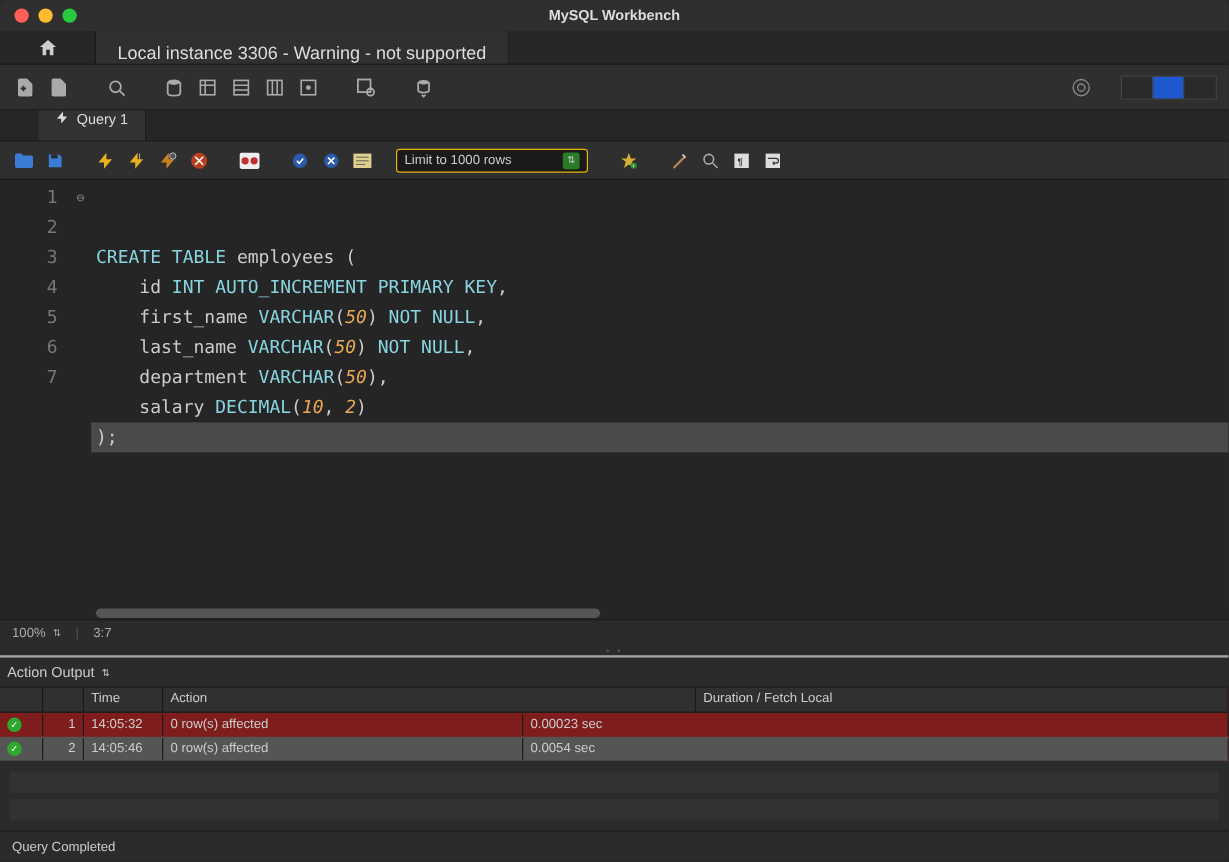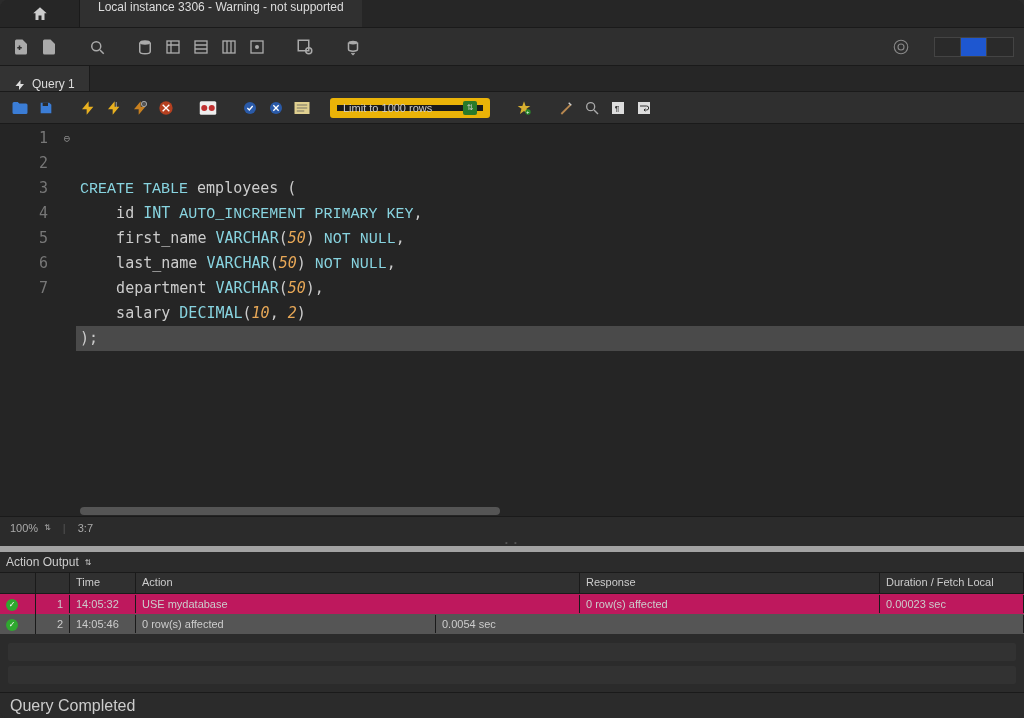--- a/index.html
+++ b/index.html
@@ -9,84 +9,92 @@
   
   .titlebar { height: 26px; background: #2f2f2f; display: flex; align-items: center; position: relative; }
   .traffic { display: flex; gap: 8px; padding-left: 12px; }
   .tl { width: 12px; height: 12px; border-radius: 50%; }
   .tl.r { background: #ff5f57; } .tl.y { background: #febc2e; } .tl.g { background: #28c840; }
   .title { position: absolute; left: 50%; transform: translateX(-50%); font-size: 12px; color: #ddd; font-weight: 600; }
   
   
   .conntabs { height: 28px; background: #262626; display: flex; border-bottom: 1px solid #1a1a1a; }
   .home-tab { width: 80px; display: flex; align-items: center; justify-content: center; border-right: 1px solid #1a1a1a; color: #ccc; }
-  .conn-tab { padding: 0 18px; display: flex; align-items: flex-start; background: #303030; color: #ddd; font-size: 12px; }
+  .conn-tab { padding: 0 18px; display: flex; align-items: flex-end; background: #303030; color: #ddd; font-size: 15px; }
   
   
   .maintb { height: 38px; background: #2f2f2f; display: flex; align-items: center; padding: 0 10px; gap: 6px; border-bottom: 1px solid #1a1a1a; }
   .spacer { flex: 1; }
   .tbicon { width: 22px; height: 22px; display: flex; align-items: center; justify-content: center; color: #aaa; cursor: pointer; }
   .tbsep { width: 14px; }
   .panelbtns { display: flex; border: 1px solid #444; }
   .panelbtn { width: 26px; height: 18px; background: #2a2a2a; border-right: 1px solid #444; }
   .panelbtn:last-child { border-right: none; }
   .panelbtn.active { background: #1e57d0; }
   
   
   .qtabs { height: 26px; background: #262626; display: flex; border-bottom: 1px solid #1a1a1a; }
-  .qtab { background: #333; padding: 0 14px; display: flex; align-items: flex-end; gap: 6px; font-size: 12px; color: #ddd; border-right: 1px solid #1a1a1a; }
+  .qtab { background: #333; padding: 0 14px; display: flex; align-items: flex-start; gap: 6px; font-size: 12px; color: #ddd; border-right: 1px solid #1a1a1a; margin-left: 32px; }
   
   
   .edtb { height: 32px; background: #2f2f2f; display: flex; align-items: center; padding: 0 10px; gap: 6px; border-bottom: 1px solid #1a1a1a; }
   .edicon { width: 20px; height: 20px; display: flex; align-items: center; justify-content: center; cursor: pointer; }
-  .limitsel { background: #1a1a1a; border: 7px solid #eab308; color: #ccc; font-size: 11px; padding: 2px 6px; height: 20px; width: 160px; display: flex; align-items: center; justify-content: space-between; border-radius: 3px; }
+  .limitsel { background: #1a1a1a; border: 1px solid #eab308; color: #ccc; font-size: 11px; padding: 2px 6px; height: 20px; width: 160px; display: flex; align-items: center; justify-content: space-between; border-radius: 3px; }
   .limitsel .chev { background: #2a7a2a; width: 14px; height: 14px; border-radius: 2px; display: flex; align-items: center; justify-content: center; font-size: 8px; }
   
   
   .editor { flex: 1; display: flex; background: #252525; font-family: "SF Mono", Menlo, Consolas, monospace; font-size: 15px; line-height: 25px; position: relative; overflow: hidden; min-height: 0; }
   .gutter { width: 58px; background: #252525; color: #777; text-align: right; padding-right: 10px; padding-top: 2px; }
   .gutter div { height: 25px; }
   .foldcol { width: 18px; padding-top: 2px; color: #888; }
   .foldcol div { height: 25px; display: flex; align-items: center; justify-content: center; }
   .code { flex: 1; padding-top: 2px; white-space: pre; color: #ccc; position: relative; }
   .code .line { height: 25px; padding-left: 4px; }
   .code .line.cur { background: #4a4a4a; }
-  .kw { color: #88d4e0; font-family: Liberation Mono, monospace; }
+  .kw { color: #88d4e0; }
   .type { color: #88d4e0; }
   .num { color: #e8a857; font-style: italic; }
   .wm { position: absolute; top: 210px; left: 4px; font-size: 80px; font-weight: 700; color: #2a2a5a; letter-spacing: -1px; pointer-events: none; }
   .hscroll { position: absolute; bottom: 0; left: 80px; right: 0; height: 10px; background: #252525; }
   .hscroll .thumb { height: 8px; background: #555; border-radius: 4px; width: 420px; margin-top: 1px; }
   .statusline { height: 22px; background: #2b2b2b; display: flex; align-items: center; padding: 0 10px; font-size: 11px; color: #aaa; gap: 6px; border-top: 1px solid #1a1a1a; }
   .sashdots { height: 8px; background: #2b2b2b; display:flex; align-items:center; justify-content:center; color:#555; font-size:8px; letter-spacing:2px;}
   
   
-  .outhdr { height: 26px; background: #2b2b2b; display: flex; align-items: center; padding: 0 6px; font-size: 12px; color: #ccc; border-top: 6px solid #a3a3a3; }
+  .outhdr { height: 26px; background: #2b2b2b; display: flex; align-items: center; padding: 0 6px; font-size: 12px; color: #ccc; border-top: 2px solid #a3a3a3; }
   .outsel { display: flex; align-items: center; gap: 6px; }
   
   
-  .outtbl { background: #be185d; }
+  .outtbl { background: #7f1d1d; }
   .othdr { display: flex; height: 22px; background: #303030; border-top: 1px solid #1a1a1a; border-bottom: 1px solid #1a1a1a; font-size: 11px; color: #ccc; }
   .othdr > div, .otrow > div { padding: 3px 6px; border-right: 1px solid #1a1a1a; overflow: hidden; white-space: nowrap; text-overflow: ellipsis; }
   .c-st { width: 36px; } .c-idx { width: 34px; text-align: right; } .c-time { width: 66px; } .c-act { width: 444px; } .c-resp { width: 300px; } .c-dur { flex: 1; }
   .otrow { display: flex; height: 20px; font-size: 11px; color: #ccc; align-items: center; }
   .otrow.sel { background: #555; }
   .ok { width: 12px; height: 12px; background: #2fa82f; border-radius: 50%; display: inline-flex; align-items: center; justify-content: center; color: #fff; font-size: 8px; }
   .outspace { height: 58px; background: #2b2b2b; display:flex; flex-direction:column; justify-content:space-around; padding: 6px 8px;}
   .outspacebar { height:18px; background:#323232; border-radius:2px;}
   
-  .footer { height: 26px; background: #2b2b2b; display: flex; align-items: center; padding: 0 10px; font-size: 16px; color: #ccc; border-top: 1px solid #1a1a1a; }
+  .footer { height: 26px; background: #2b2b2b; display: flex; align-items: center; padding: 0 10px; font-size: 11px; color: #ccc; border-top: 1px solid #1a1a1a; }
   
   svg { display: block; }
 </style>
 </head>
 <body>
 
 <div class="window">
 
+  <div class="titlebar">
+    <div class="traffic">
+      <div class="tl r"></div>
+      <div class="tl y"></div>
+      <div class="tl g"></div>
+    </div>
+    <div class="title">MySQL Workbench</div>
+  </div>
 
   <div class="conntabs">
     <div class="home-tab">
       <svg width="18" height="18" viewBox="0 0 24 24" fill="#ccc">
           <path d="M12 3l9 8h-3v9h-4v-6H10v6H6v-9H3z"></path>
         </svg>
     </div>
     <div class="conn-tab">
       <span>Local instance 3306 - Warning - not supported</span>
     </div>
@@ -323,29 +331,27 @@
       <span style="font-size:8px;">⇅</span>
     </div>
   </div>
 
   <div class="outtbl">
     <div class="othdr">
       <div class="c-st"></div>
       <div class="c-idx"></div>
       <div class="c-time">Time</div>
       <div class="c-act">Action</div>
-      <div class="c-resp">Response</div>
       <div class="c-dur">Duration / Fetch Local</div>
     </div>
     <div id="outrows">
         <div class="otrow">
           <div class="c-st"><span class="ok">✓</span></div>
           <div class="c-idx">1</div>
           <div class="c-time">14:05:32</div>
-          <div class="c-act">USE mydatabase</div>
           <div class="c-resp">0 row(s) affected</div>
           <div class="c-dur">0.00023 sec</div>
         </div>
         <div class="otrow sel">
           <div class="c-st"><span class="ok">✓</span></div>
           <div class="c-idx">2</div>
           <div class="c-time">14:05:46</div>
           <div class="c-resp">0 row(s) affected</div>
           <div class="c-dur">0.0054 sec</div>
         </div>

